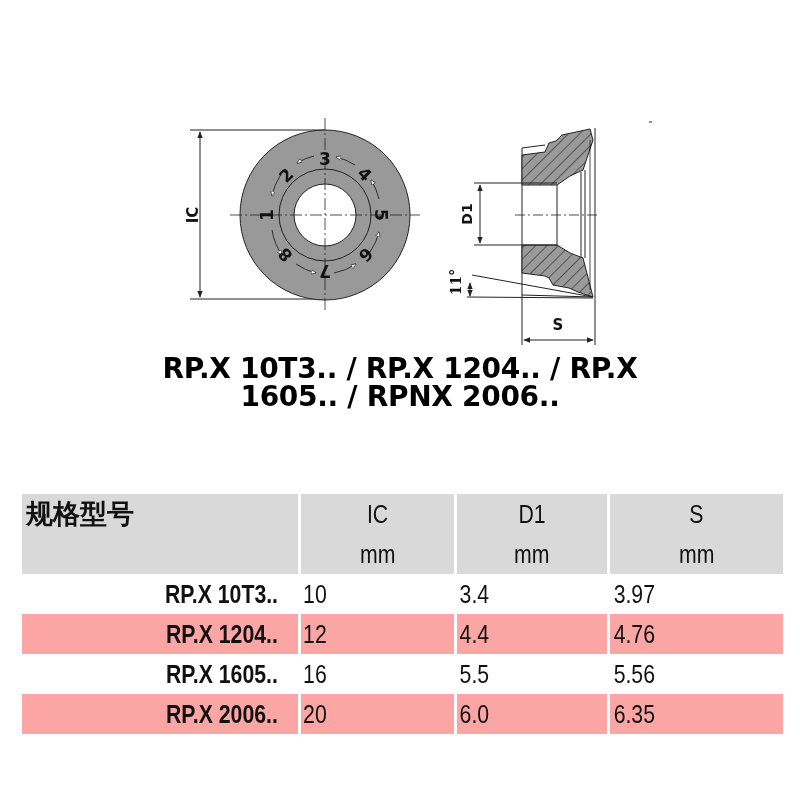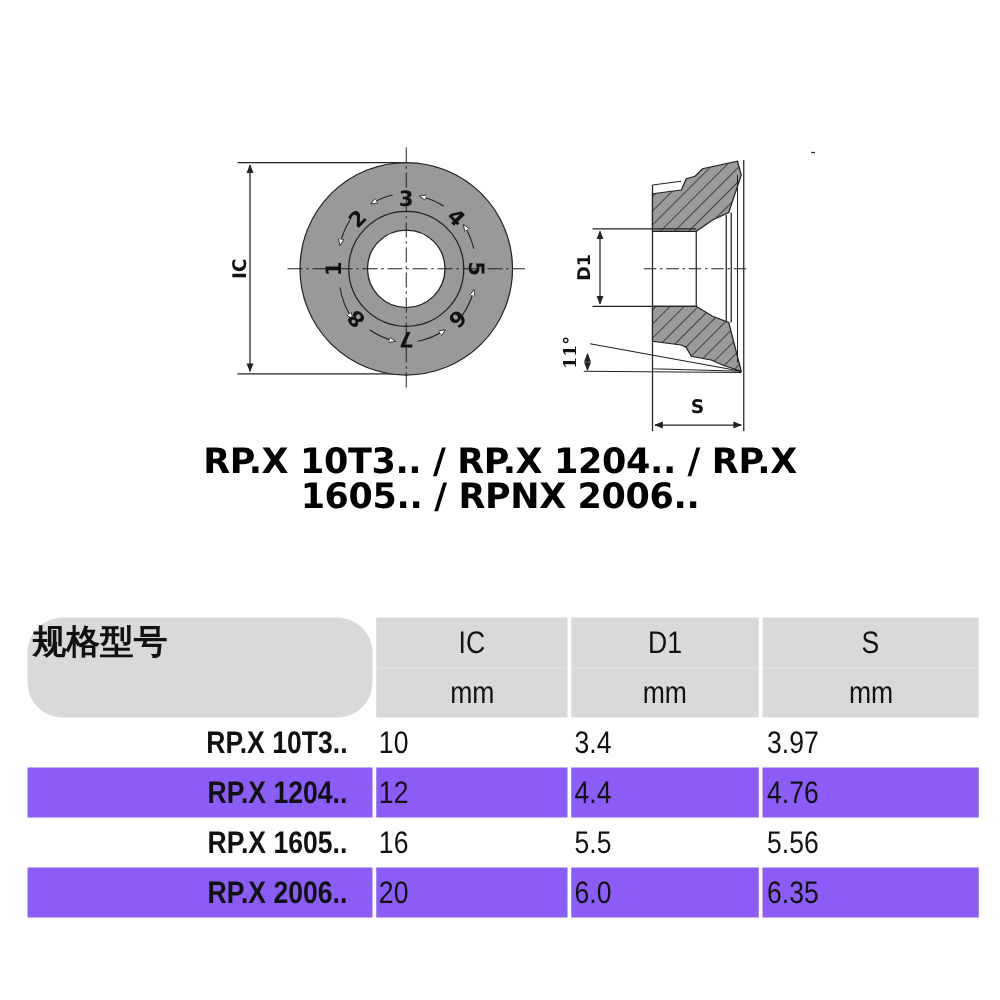--- a/index.html
+++ b/index.html
@@ -7,22 +7,22 @@
     #drawing { position: absolute; left: 0; top: 0; width: 800px; height: 345px; }
     .title { position: absolute; left: 0; width: 800px; text-align: center; font-family: "DejaVu Sans", sans-serif; font-weight: bold; font-size: 28px; color: #000000; letter-spacing: -0.3px; }
     #title-line-1 { top: 352px; }
     #title-line-2 { top: 380px; }
     table.spec { position: absolute; left: 22px; top: 494px; border-collapse: separate; border-spacing: 3px 0; margin-left: -3px; }
     table.spec td, table.spec th { font-family: "Liberation Sans", sans-serif; font-size: 25px; color: #111; padding: 0; height: 40px; line-height: 40px; }
     table.spec th { background: #d9d9d9; font-weight: normal; text-align: center; }
     table.spec th.first { text-align: left; font-weight: bold; vertical-align: top; font-family: "DejaVu Sans", sans-serif; font-size: 27px; padding-left: 4px; }
     table.spec td.model { font-weight: bold; text-align: right; padding-left: 3px; }
     table.spec td.num { text-align: left; }
-    table.spec tr.shade td { background: #8b5cf6; }
-    .c1 { width: 272px; border-radius: 28px; } .c2 { width: 153px; } .c3 { width: 150px; } .c4 { width: 173px; }
+    table.spec tr.shade td { background: #fca5a5; }
+    .c1 { width: 272px; } .c2 { width: 153px; } .c3 { width: 150px; } .c4 { width: 173px; }
     .narrow { display: inline-block; transform: scaleX(0.85); }
   </style>
 </head>
 <body>
 
 <svg id="drawing" viewBox="0 0 800 345" xmlns="http://www.w3.org/2000/svg">
   <defs>
     <marker id="arr" viewBox="0 0 10 10" refX="9" refY="5" markerWidth="7" markerHeight="7" orient="auto-start-reverse">
       <path d="M0,1 L10,5 L0,9 z" fill="#222"></path>
     </marker>

